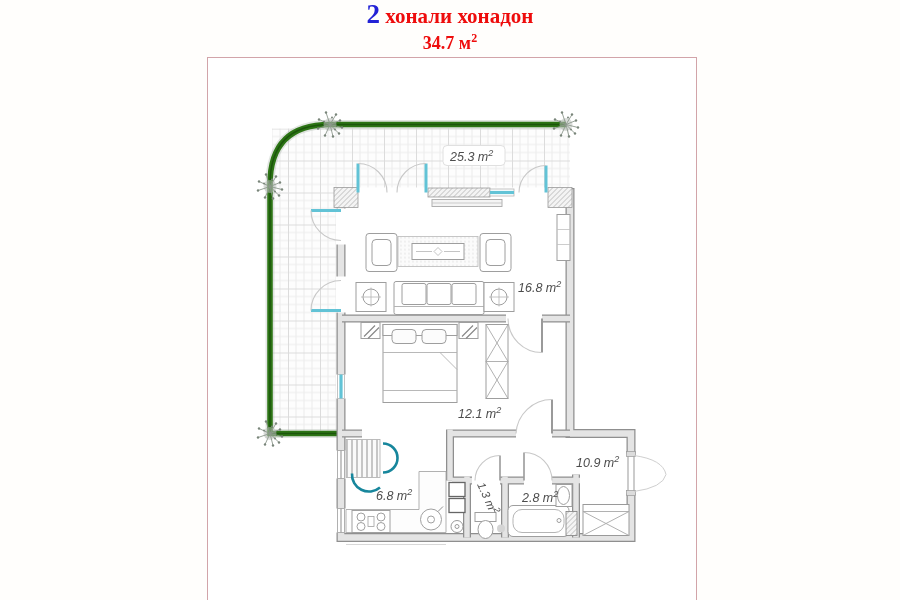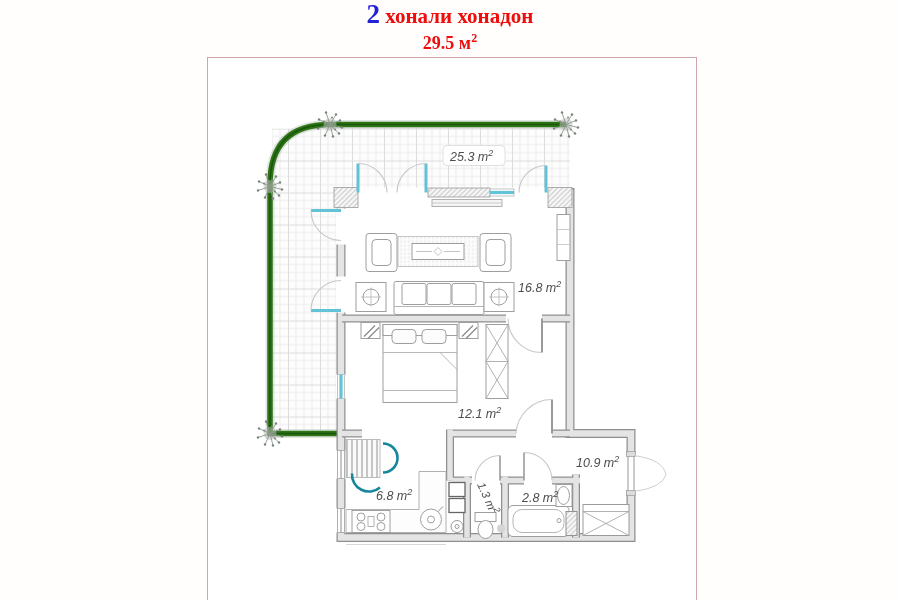--- a/index.html
+++ b/index.html
@@ -18,21 +18,21 @@
   .room-label .sup{font-size:9px;}
   .wc-label{font-size:11.5px;}
 </style>
 </head>
 <body>
 
 <div class="page">
 
   <div class="header">
     <div class="title-line"><span class="num">2</span><span> хонали хонадон</span></div>
-    <div class="area-line"><span>29.5 м</span><sup>2</sup></div>
+    <div class="area-line"><span>34.7 м</span><sup>2</sup></div>
   </div>
 
   <div class="plan-frame">
   <svg width="488" height="543" viewBox="208 58 488 542">
     <defs>
       <pattern id="tiles" width="32" height="32" patternUnits="userSpaceOnUse">
         <rect width="32" height="32" fill="#fdfdfd"></rect>
         <path d="M8,0 V32 M16,0 V32 M24,0 V32 M0,8 H32 M0,16 H32 M0,24 H32" stroke="#ececec" stroke-width="1" fill="none"></path>
         <path d="M0.5,0 V32 M0,0.5 H32" stroke="#dcdcdc" stroke-width="1" fill="none"></path>
       </pattern>

